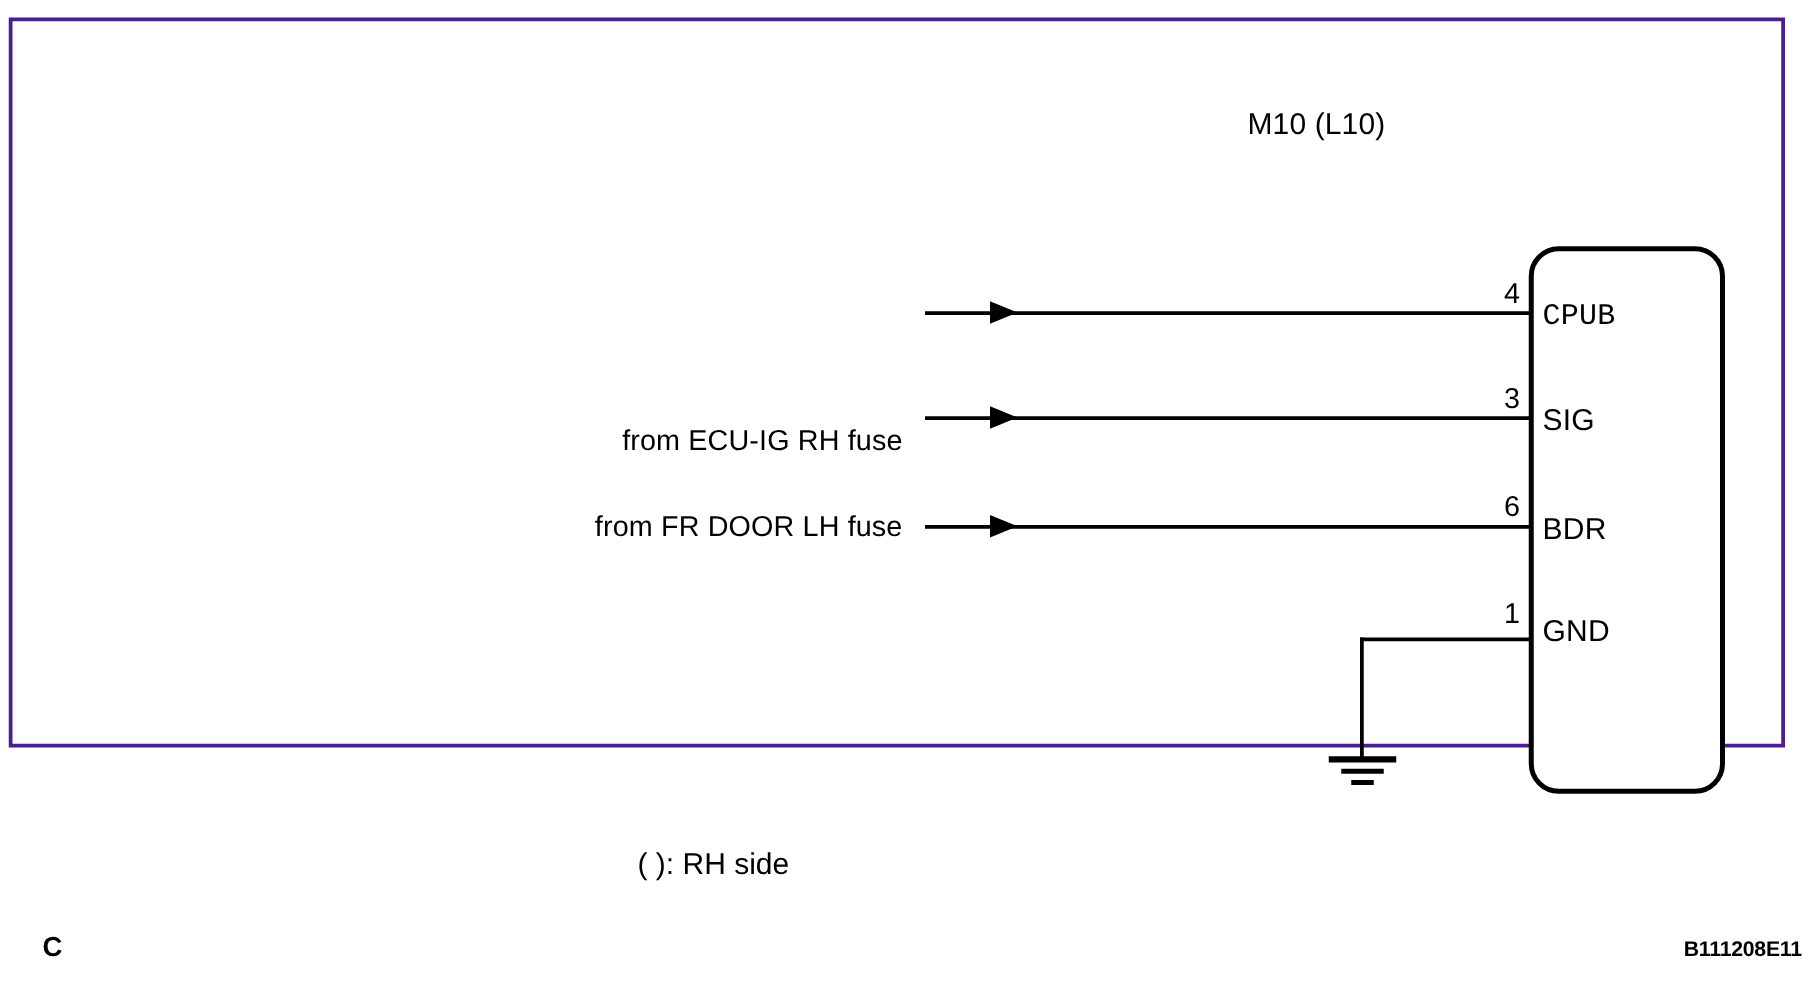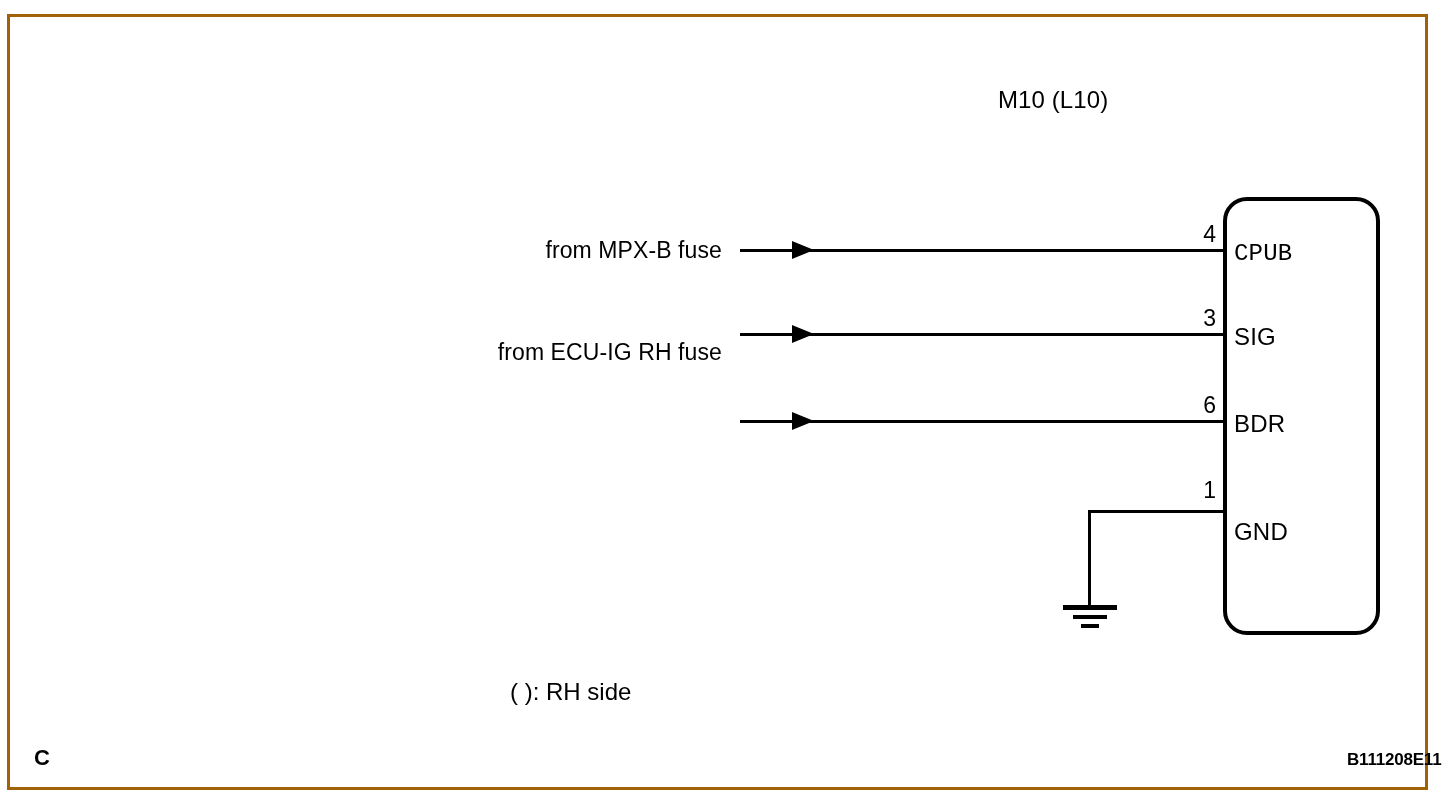--- a/index.html
+++ b/index.html
@@ -18,22 +18,22 @@
     height: 790px;
     background: #ffffff;
     overflow: hidden;
   }
   
   .frame {
     position: absolute;
     left: 7px;
     top: 14px;
     width: 1421px;
-    height: 776px;
-    border: 3px solid #a16207;
+    height: 584px;
+    border: 3px solid #4c1d95;
     box-sizing: border-box;
     background: #ffffff;
   }
   
   .ecu-box {
     position: absolute;
     left: 1213px;
     top: 180px;
     width: 157px;
     height: 438px;
@@ -142,41 +142,41 @@
 <div id="page">
 
   <div class="frame">
 
     <div class="ecu-title">
       <div>M10 (L10)</div>
     </div>
 
     <div class="ecu-box"></div>
 
-    <div class="source-label" style="left:282px; top:222px;">from MPX-B fuse</div>
     <div class="wire-h" style="left:730px; top:232px; width:485px;"></div>
     <div class="arrow-head" style="left:782px; top:224px;"></div>
     <div class="pin-number" style="left:1176px; top:206px;">4</div>
     <div class="terminal-name" style="top:225px;font-family:Liberation Mono, monospace;">CPUB</div>
 
     <div class="source-label" style="left:282px; top:324px;">from ECU-IG RH fuse</div>
     <div class="wire-h" style="left:730px; top:316px; width:485px;"></div>
     <div class="arrow-head" style="left:782px; top:308px;"></div>
     <div class="pin-number" style="left:1176px; top:290px;">3</div>
     <div class="terminal-name" style="top:308px;">SIG</div>
 
+    <div class="source-label" style="left:282px; top:393px;">from FR DOOR LH fuse</div>
     <div class="wire-h" style="left:730px; top:403px; width:485px;"></div>
     <div class="arrow-head" style="left:782px; top:395px;"></div>
     <div class="pin-number" style="left:1176px; top:377px;">6</div>
     <div class="terminal-name" style="top:395px;">BDR</div>
 
     <div class="wire-h" style="left:1078px; top:493px; width:137px;"></div>
     <div class="wire-v" style="left:1078px; top:493px; height:97px;"></div>
     <div class="pin-number" style="left:1176px; top:462px;">1</div>
-    <div class="terminal-name" style="top:503px;">GND</div>
+    <div class="terminal-name" style="top:477px;">GND</div>
 
     <div class="gnd-bar gnd-bar-1" style="left:1053px; top:588px;"></div>
     <div class="gnd-bar gnd-bar-2" style="left:1063px; top:598px;"></div>
     <div class="gnd-bar gnd-bar-3" style="left:1071px; top:607px;"></div>
 
     <div class="legend-note">( ): RH side</div>
 
     <div class="corner-mark">C</div>
 
     <div class="ref-code">B111208E11</div>

